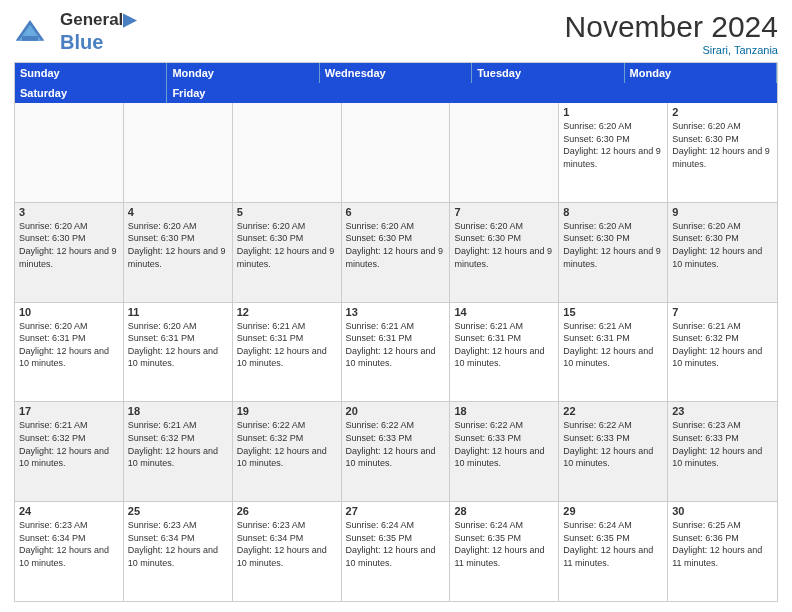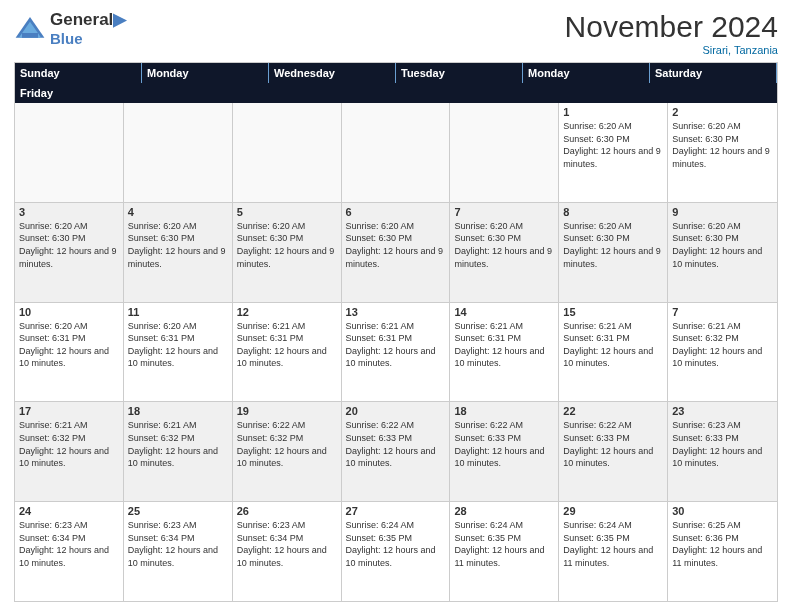--- a/index.html
+++ b/index.html
@@ -19,21 +19,21 @@
     }
     .header {
       display: flex;
       justify-content: space-between;
       align-items: flex-start;
       margin-bottom: 6px;
     }
     .logo-area {
       display: flex;
       align-items: center;
-      gap: 4px;
+      gap: 14px;
     }
     .logo-icon {
       width: 32px;
       height: 28px;
     }
     .title-area {
       text-align: right;
     }
     .month-title {
       font-size: 30px;
@@ -46,22 +46,22 @@
       color: #0369a1;
     }
     .calendar {
       flex: 1;
       display: flex;
       flex-direction: column;
       border: 1px solid #ccc;
     }
     .cal-header {
       display: grid;
-      grid-template-columns: repeat(6, 1fr);
-      background: #0f172a;
+      grid-template-columns: repeat(5, 1fr);
+      background: #1d4ed8;
     }
     .cal-header-cell {
       color: #fff;
       font-size: 11px;
       font-weight: bold;
       padding: 4px 5px;
       border-right: 1px solid #6a9fd1;
     }
     .cal-header-cell:last-child { border-right: none; }
     .cal-body {
@@ -105,21 +105,21 @@
 <div class="page">
   <div class="header">
     <div class="logo-area">
       <svg class="logo-icon" viewBox="0 0 40 34" xmlns="http://www.w3.org/2000/svg">
         <polygon points="20,2 38,28 2,28" fill="#4a7fc1"></polygon>
         <polygon points="20,8 34,28 6,28" fill="#6aabdf"></polygon>
         <rect x="10" y="22" width="20" height="6" fill="#4a7fc1"></rect>
       </svg>
       <div>
         <div style="font-size:17px;font-weight:bold;color:#333;line-height:1.2;">General<span style="color:#4a7fc1;">▶</span></div>
-        <div style="font-size:15px;font-weight:bold;color:#4a7fc1;line-height:1.2;">Blue</div>
+        <div style="font-size:20px;font-weight:bold;color:#4a7fc1;line-height:1.2;">Blue</div>
       </div>
     </div>
     <div class="title-area">
       <div class="month-title">November 2024</div>
       <div class="location">Sirari, Tanzania</div>
     </div>
   </div>
 
   <div class="calendar">
     <div class="cal-header">

